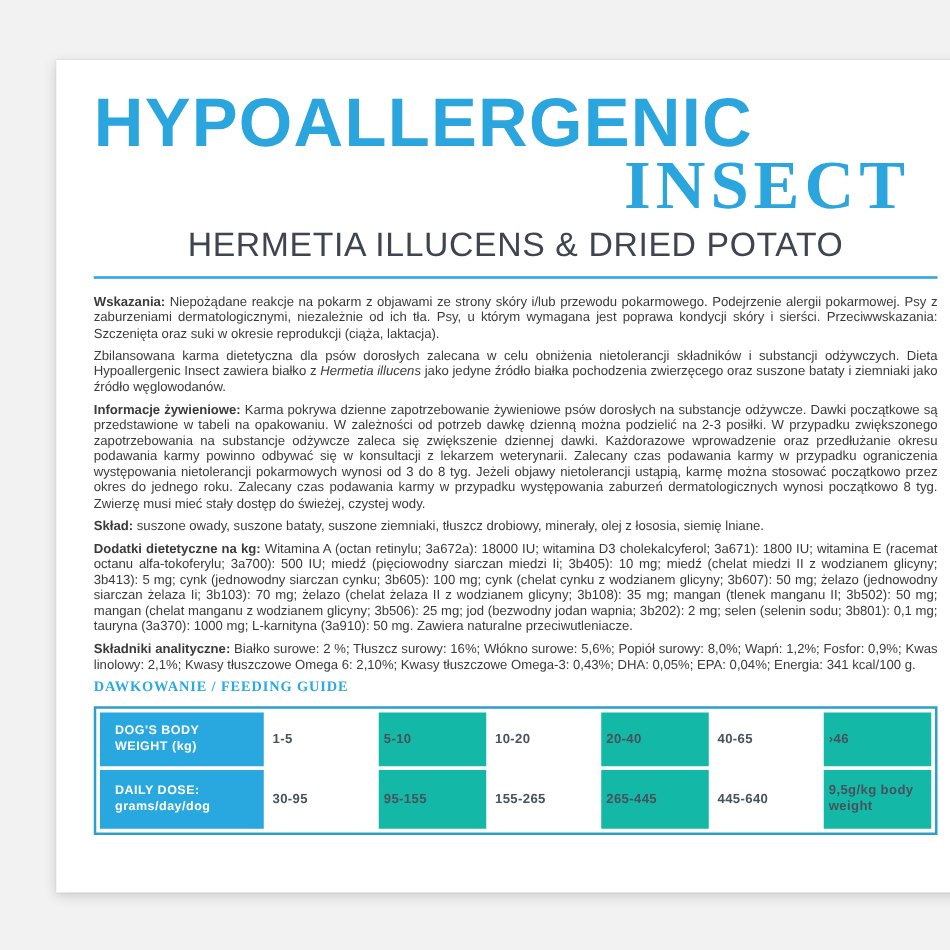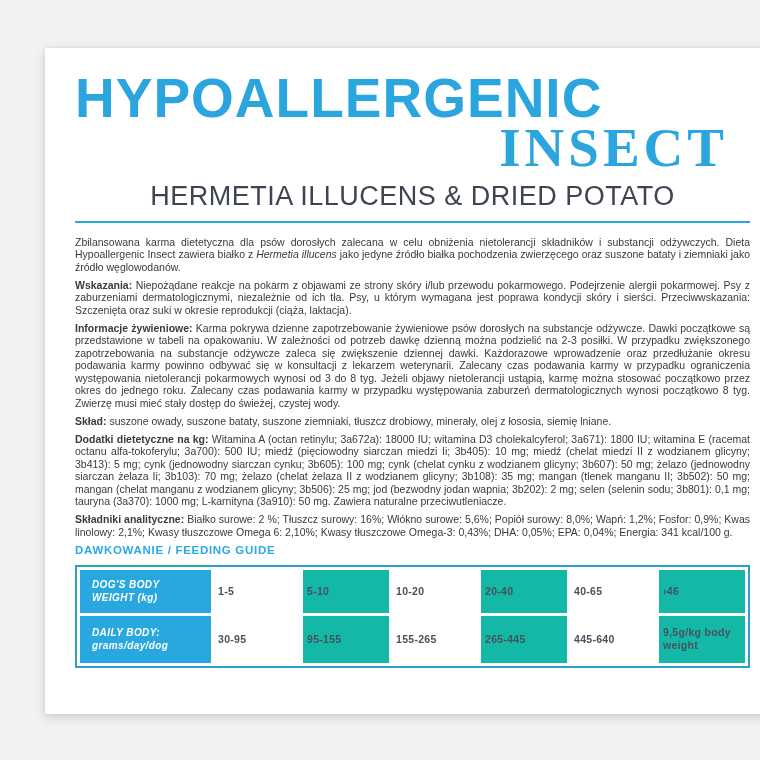--- a/index.html
+++ b/index.html
@@ -61,20 +61,21 @@
   }
   .body-copy p { margin: 0 0 5.5px 0; }
   .lead { font-weight: bold; }
   .italic { font-style: italic; }
   .fg-heading {
     color: #2AA9E2;
     font-weight: bold;
     font-size: 11.5px;
     letter-spacing: 0.7px;
     margin-top: 0;
+    font-family: Liberation Serif, serif;
   }
   .fg-table-wrap {
     margin-top: 9px;
     border: 2px solid #2E9FCB;
   }
   table.fg-table {
     width: 100%;
     border-collapse: separate;
     border-spacing: 3px;
     table-layout: fixed;
@@ -82,21 +83,20 @@
   .fg-table td { vertical-align: middle; }
   .label-cell {
     background: #29A7DF;
     color: #ffffff;
     font-weight: bold;
     font-size: 10px;
     line-height: 1.35;
     letter-spacing: 0.4px;
     padding-left: 12px;
     width: 118px;
-    font-style: italic;
   }
   .value-cell {
     text-align: left;
     font-size: 10.5px;
     font-weight: bold;
     color: #48525C;
     letter-spacing: 0.3px;
     line-height: 1.25;
     padding: 0 4px;
   }
@@ -113,23 +113,23 @@
     <div class="title-line1">HYPOALLERGENIC</div>
     <div class="title-line2">INSECT</div>
   </div>
 
   <div class="subtitle">HERMETIA ILLUCENS &amp; DRIED POTATO</div>
 
   <div class="divider"></div>
 
   <div class="body-copy">
 
+    <p><span class="lead">Wskazania:</span><span> Niepożądane reakcje na pokarm z objawami ze strony skóry i/lub przewodu pokarmowego. Podejrzenie alergii pokarmowej. Psy z zaburzeniami dermatologicznymi, niezależnie od ich tła. Psy, u którym wymagana jest poprawa kondycji skóry i sierści. Przeciwwskazania: Szczenięta oraz suki w okresie reprodukcji (ciąża, laktacja).</span></p>
+
     <p><span>Zbilansowana karma dietetyczna dla psów dorosłych zalecana w celu obniżenia nietolerancji składników i substancji odżywczych. Dieta Hypoallergenic Insect zawiera białko z </span><span class="italic">Hermetia illucens</span><span> jako jedyne źródło białka pochodzenia zwierzęcego oraz suszone bataty i ziemniaki jako źródło węglowodanów.</span></p>
-
-    <p><span class="lead">Wskazania:</span><span> Niepożądane reakcje na pokarm z objawami ze strony skóry i/lub przewodu pokarmowego. Podejrzenie alergii pokarmowej. Psy z zaburzeniami dermatologicznymi, niezależnie od ich tła. Psy, u którym wymagana jest poprawa kondycji skóry i sierści. Przeciwwskazania: Szczenięta oraz suki w okresie reprodukcji (ciąża, laktacja).</span></p>
 
     <p><span class="lead">Informacje żywieniowe:</span><span> Karma pokrywa dzienne zapotrzebowanie żywieniowe psów dorosłych na substancje odżywcze. Dawki początkowe są przedstawione w tabeli na opakowaniu. W zależności od potrzeb dawkę dzienną można podzielić na 2-3 posiłki. W przypadku zwiększonego zapotrzebowania na substancje odżywcze zaleca się zwiększenie dziennej dawki. Każdorazowe wprowadzenie oraz przedłużanie okresu podawania karmy powinno odbywać się w konsultacji z lekarzem weterynarii. Zalecany czas podawania karmy w przypadku ograniczenia występowania nietolerancji pokarmowych wynosi od 3 do 8 tyg. Jeżeli objawy nietolerancji ustąpią, karmę można stosować początkowo przez okres do jednego roku. Zalecany czas podawania karmy w przypadku występowania zaburzeń dermatologicznych wynosi początkowo 8 tyg. Zwierzę musi mieć stały dostęp do świeżej, czystej wody.</span></p>
 
     <p><span class="lead">Skład:</span><span> suszone owady, suszone bataty, suszone ziemniaki, tłuszcz drobiowy, minerały, olej z łososia, siemię lniane.</span></p>
 
     <p><span class="lead">Dodatki dietetyczne na kg:</span><span> Witamina A (octan retinylu; 3a672a): 18000 IU; witamina D3 cholekalcyferol; 3a671): 1800 IU; witamina E (racemat octanu alfa-tokoferylu; 3a700): 500 IU; miedź (pięciowodny siarczan miedzi Ii; 3b405): 10 mg; miedź (chelat miedzi II z wodzianem glicyny; 3b413): 5 mg; cynk (jednowodny siarczan cynku; 3b605): 100 mg; cynk (chelat cynku z wodzianem glicyny; 3b607): 50 mg; żelazo (jednowodny siarczan żelaza Ii; 3b103): 70 mg; żelazo (chelat żelaza II z wodzianem glicyny; 3b108): 35 mg; mangan (tlenek manganu II; 3b502): 50 mg; mangan (chelat manganu z wodzianem glicyny; 3b506): 25 mg; jod (bezwodny jodan wapnia; 3b202): 2 mg; selen (selenin sodu; 3b801): 0,1 mg; tauryna (3a370): 1000 mg; L-karnityna (3a910): 50 mg. Zawiera naturalne przeciwutleniacze.</span></p>
 
     <p><span class="lead">Składniki analityczne:</span><span> Białko surowe: 2 %; Tłuszcz surowy: 16%; Włókno surowe: 5,6%; Popiół surowy: 8,0%; Wapń: 1,2%; Fosfor: 0,9%; Kwas linolowy: 2,1%; Kwasy tłuszczowe Omega 6: 2,10%; Kwasy tłuszczowe Omega-3: 0,43%; DHA: 0,05%; EPA: 0,04%; Energia: 341 kcal/100 g.</span></p>
 
   </div>
@@ -146,21 +146,21 @@
           </td>
           <td class="value-cell">1-5</td>
           <td class="value-cell tint">5-10</td>
           <td class="value-cell">10-20</td>
           <td class="value-cell tint">20-40</td>
           <td class="value-cell">40-65</td>
           <td class="value-cell tint">›46</td>
         </tr>
         <tr class="row-dose">
           <td class="label-cell">
-            <div>DAILY BODY:</div>
+            <div>DAILY DOSE:</div>
             <div>grams/day/dog</div>
           </td>
           <td class="value-cell">30-95</td>
           <td class="value-cell tint">95-155</td>
           <td class="value-cell">155-265</td>
           <td class="value-cell tint">265-445</td>
           <td class="value-cell">445-640</td>
           <td class="value-cell tint">9,5g/kg body weight</td>
         </tr>
       </tbody>

